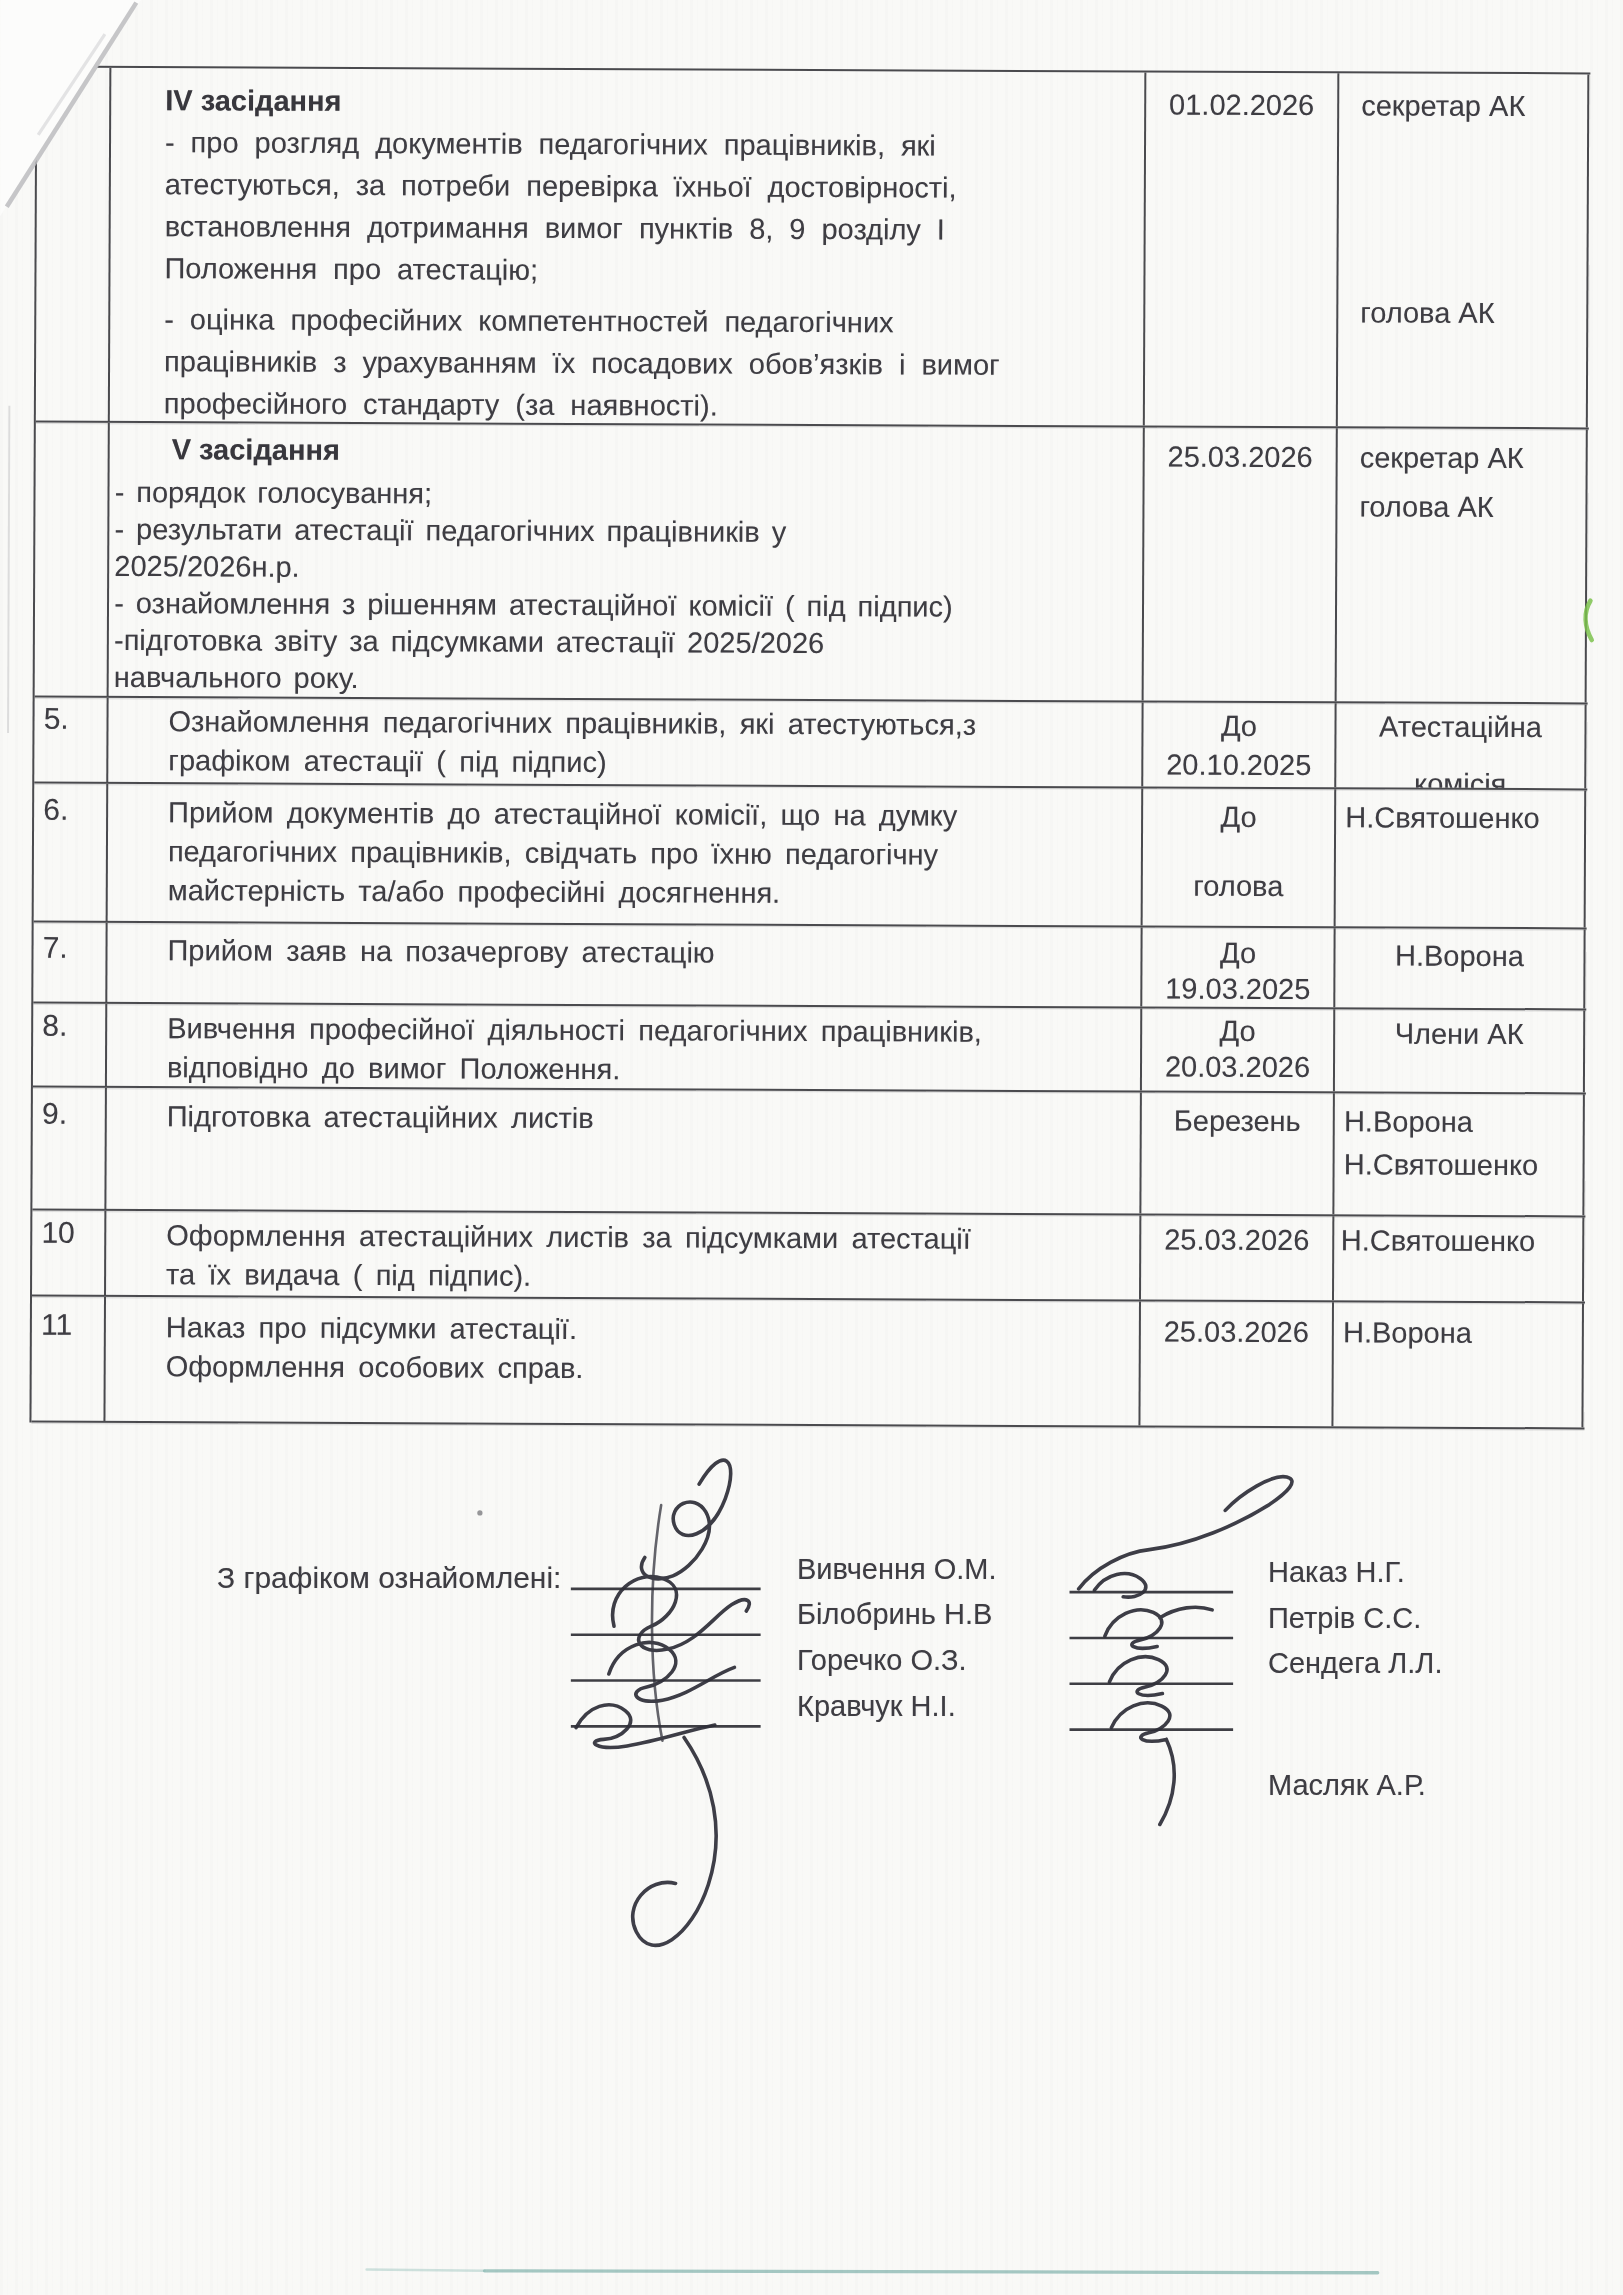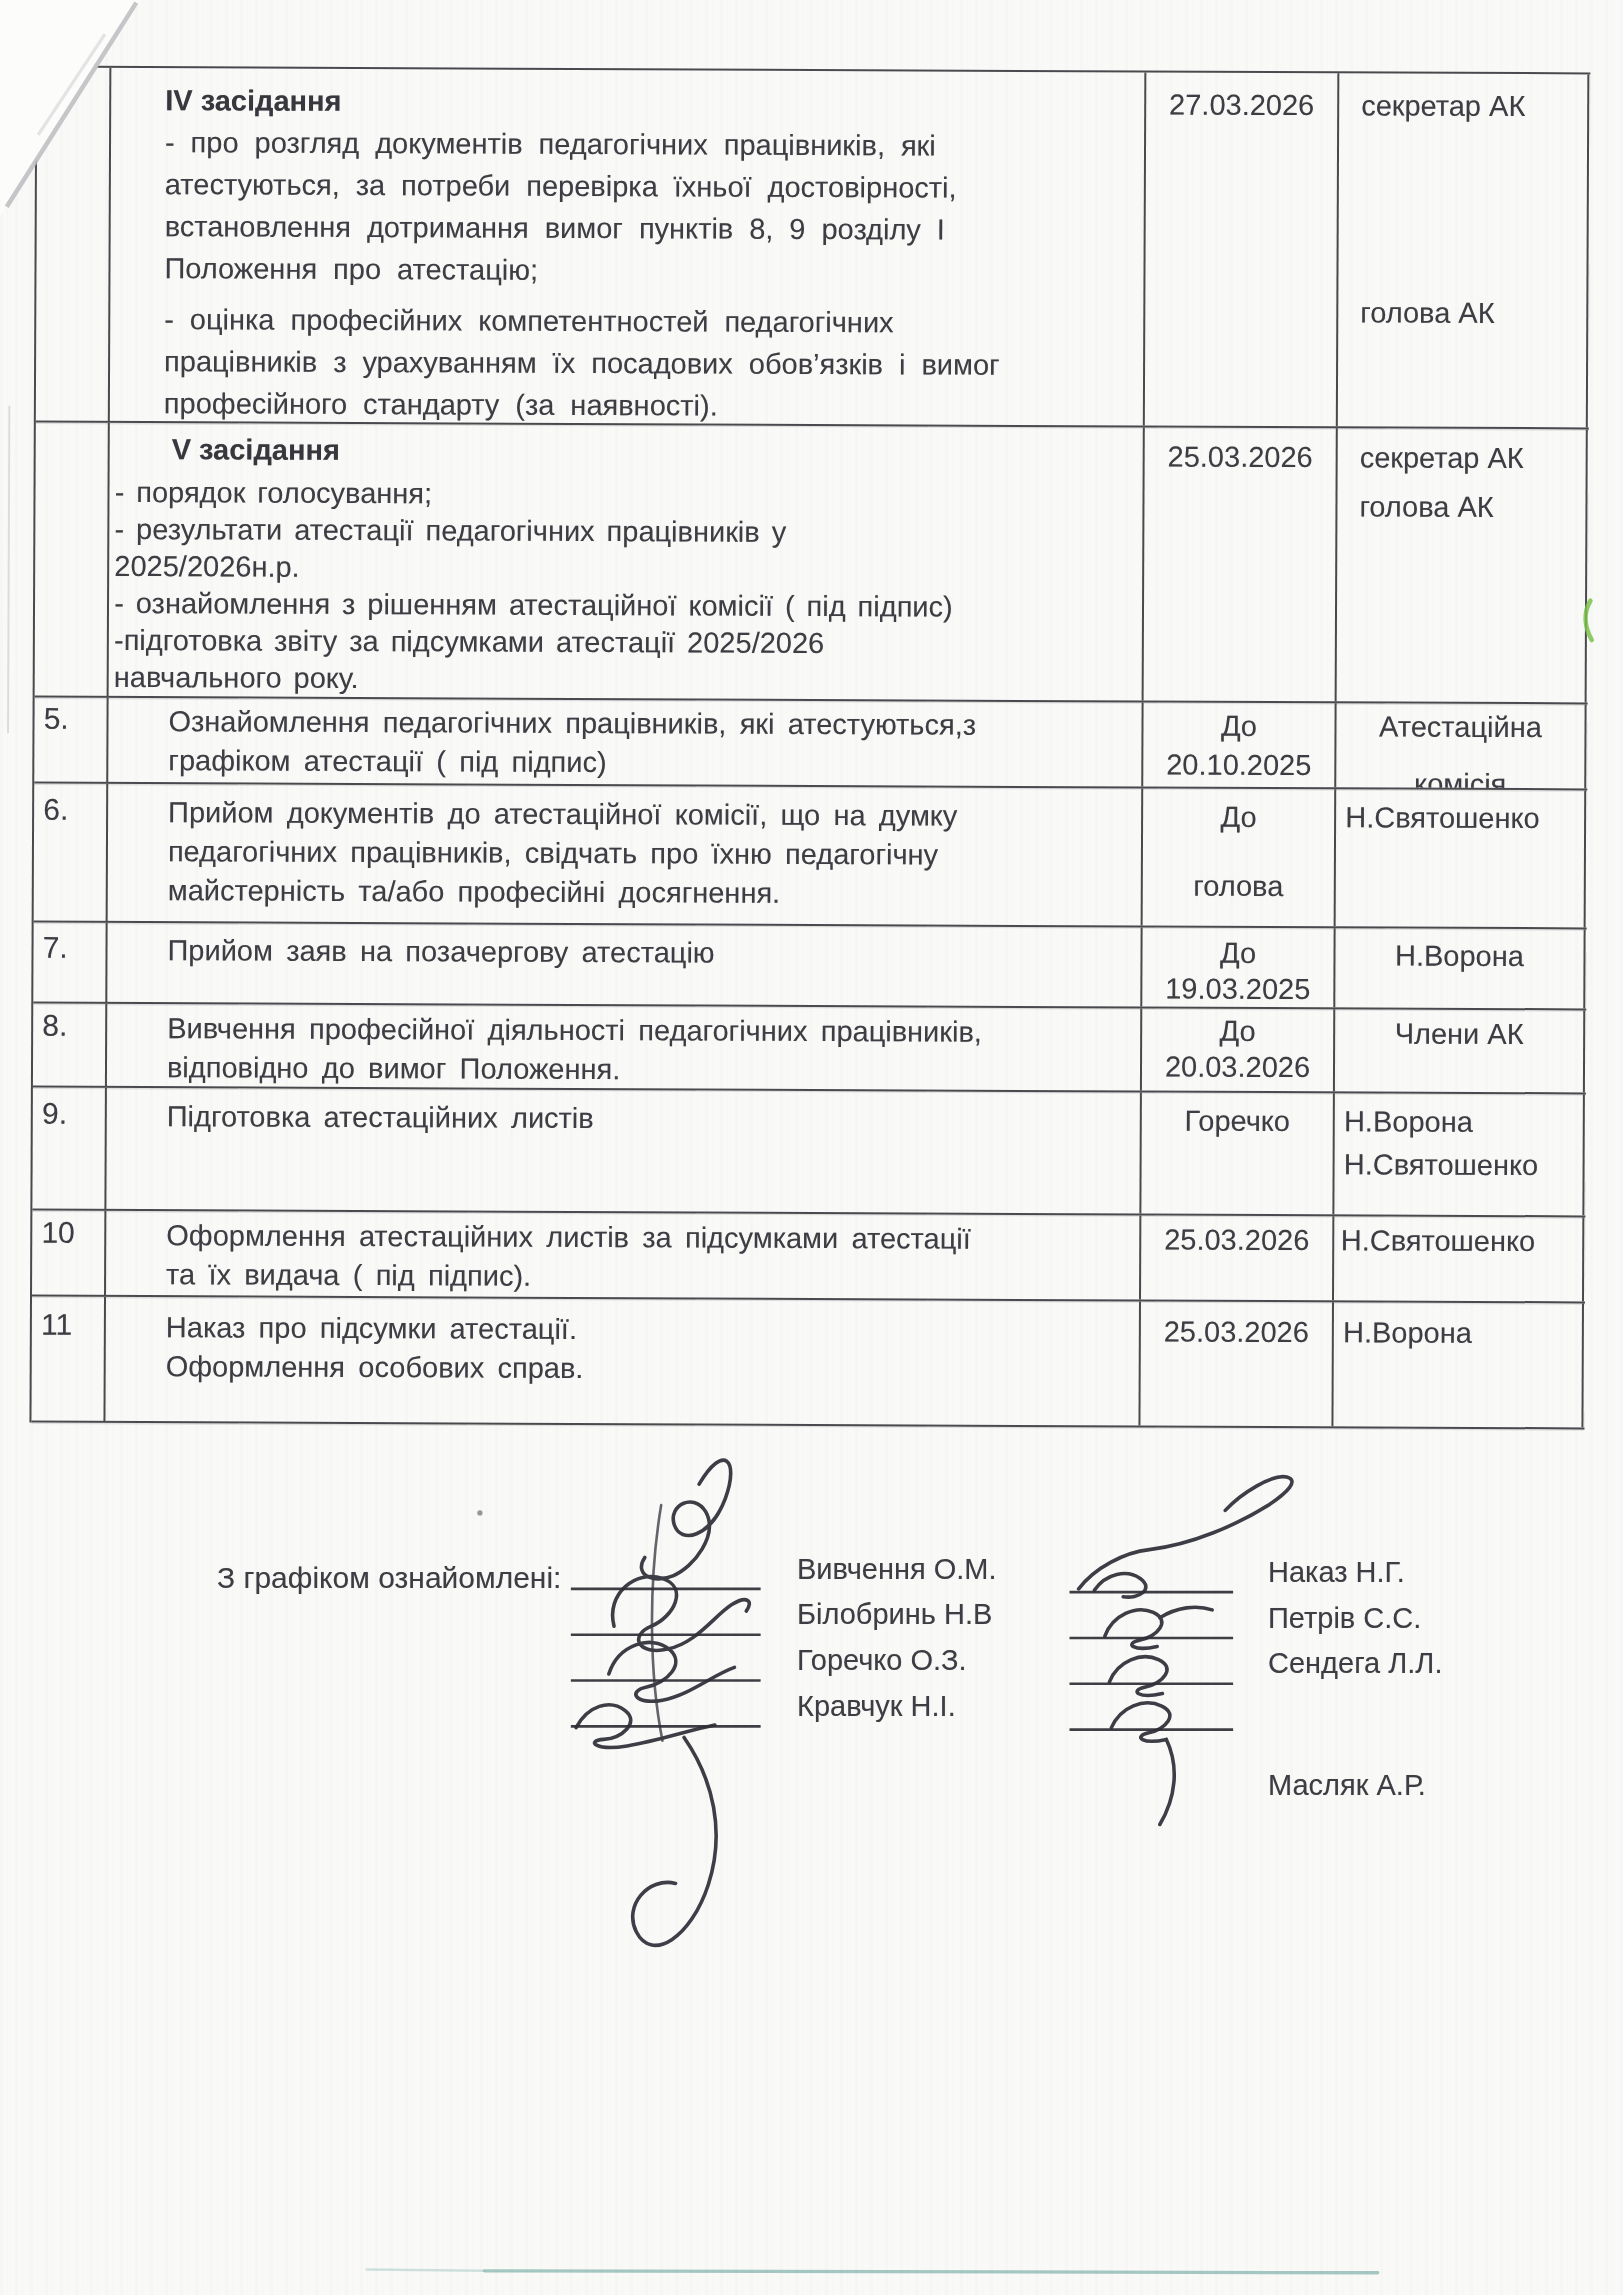--- a/index.html
+++ b/index.html
@@ -117,21 +117,21 @@
       <p class="para title">IV засідання</p>
       <p class="para">- про розгляд документів педагогічних працівників, які
 атестуються, за потреби перевірка їхньої достовірності,
 встановлення дотримання вимог пунктів 8, 9 розділу І
 Положення про атестацію;</p>
       <p class="para p2">- оцінка професійних компетентностей педагогічних
 працівників з урахуванням їх посадових обов’язків і вимог
 професійного стандарту (за наявності).</p>
     </div>
     <div class="td c-date">
-      <div class="dline">27.03.2026</div>
+      <div class="dline">01.02.2026</div>
     </div>
     <div class="td c-resp">
       <div class="rline">секретар АК</div>
       <div class="rline l2">голова АК</div>
     </div>
   </div>
 
   <div class="tr r1">
     <div class="td c-num"></div>
     <div class="td c-body">
@@ -212,21 +212,21 @@
       <div class="rline">Члени АК</div>
     </div>
   </div>
 
   <div class="tr rstd r6">
     <div class="td c-num">9.</div>
     <div class="td c-body">
       <p class="para">Підготовка атестаційних листів</p>
     </div>
     <div class="td c-date">
-      <div class="dline">Горечко</div>
+      <div class="dline">Березень</div>
     </div>
     <div class="td c-resp">
       <div class="rline">Н.Ворона</div>
       <div class="rline l2">Н.Святошенко</div>
     </div>
   </div>
 
   <div class="tr rstd r7">
     <div class="td c-num">10</div>
     <div class="td c-body">

